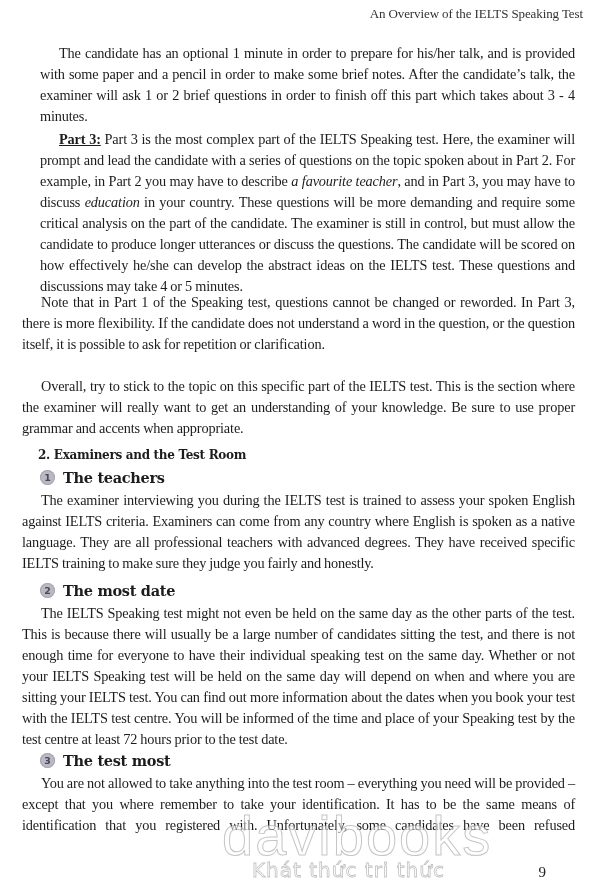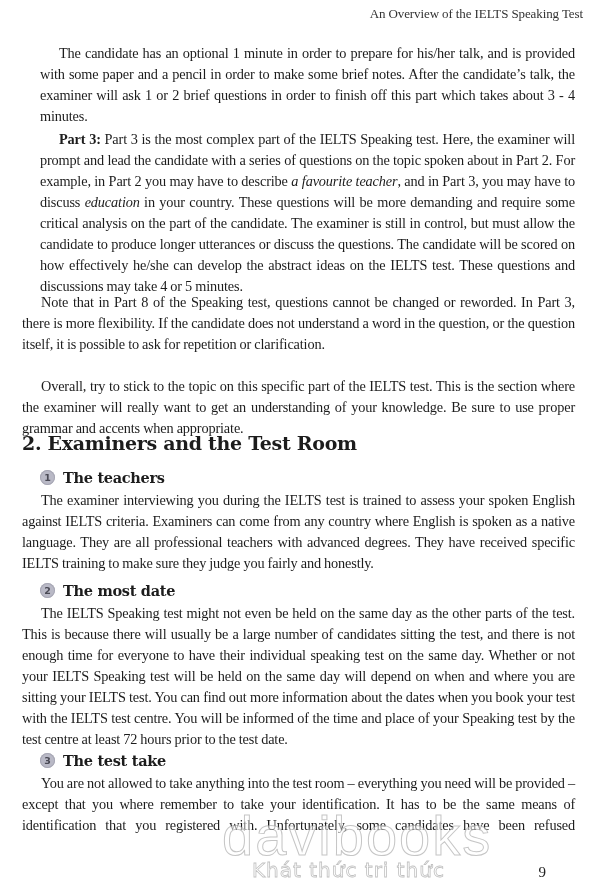--- a/index.html
+++ b/index.html
@@ -29,31 +29,32 @@
     line-height: 21px;
     text-align: justify;
     text-align-last: left;
     margin: 0;
     letter-spacing: -0.15px;
     word-spacing: -0.3px;
   }
   .indent { text-indent: 19px; }
   .part-label {
     font-weight: bold;
+    text-decoration: underline;
   }
   em { }
   .section-heading {
     position: absolute;
     left: 22px;
     top: 432px;
     font-family: "DejaVu Serif", "Liberation Serif", serif;
     font-weight: bold;
-    font-size: 19px;
+    font-size: 12px;
     letter-spacing: -0.3px;
-    margin: 0;
+    margin: 16px;
   }
   .sub-heading {
     position: absolute;
     left: 40px;
     font-family: "DejaVu Serif", "Liberation Serif", serif;
     font-weight: bold;
     font-size: 14.5px;
     letter-spacing: -0.3px;
     margin: 0;
     display: flex;
@@ -120,41 +121,41 @@
 <body>
 
 <div class="running-header">An Overview of the IELTS Speaking Test</div>
 
 <p class="para indent" style="left:40px; top:43px; width:535px;">The candidate has an optional 1 minute in order to prepare for his/her talk, and is provided with some paper and a pencil in order to make some brief notes. After the candidate’s talk, the examiner will ask 1 or 2 brief questions in order to finish off this part which takes about 3 - 4 minutes.</p>
 
 <p class="para indent" style="left:40px; top:129px; width:535px;">
   <span class="part-label">Part 3:</span><span> Part 3 is the most complex part of the IELTS Speaking test. Here, the examiner will prompt and lead the candidate with a series of questions on the topic spoken about in Part 2. For example, in Part 2 you may have to describe </span><em>a favourite teacher</em><span>, and in Part 3, you may have to discuss </span><em>education</em><span> in your country. These questions will be more demanding and require some critical analysis on the part of the candidate. The examiner is still in control, but must allow the candidate to produce longer utterances or discuss the questions. The candidate will be scored on how effectively he/she can develop the abstract ideas on the IELTS test. These questions and discussions may take 4 or 5 minutes.</span>
 </p>
 
-<p class="para indent" style="left:22px; top:292px; width:553px;">Note that in Part 8 of the Speaking test, questions cannot be changed or reworded. In Part 3, there is more flexibility. If the candidate does not understand a word in the question, or the question itself, it is possible to ask for repetition or clarification.</p>
+<p class="para indent" style="left:22px; top:292px; width:553px;">Note that in Part 1 of the Speaking test, questions cannot be changed or reworded. In Part 3, there is more flexibility. If the candidate does not understand a word in the question, or the question itself, it is possible to ask for repetition or clarification.</p>
 
 <p class="para indent" style="left:22px; top:376px; width:553px;">Overall, try to stick to the topic on this specific part of the IELTS test. This is the section where the examiner will really want to get an understanding of your knowledge. Be sure to use proper grammar and accents when appropriate.</p>
 
 <h2 class="section-heading">2. Examiners and the Test Room</h2>
 
 <h3 class="sub-heading" style="top:469px;">
   <span class="num-badge">1</span>
   <span>The teachers</span>
 </h3>
 <p class="para indent" style="left:22px; top:490px; width:553px;">The examiner interviewing you during the IELTS test is trained to assess your spoken English against IELTS criteria. Examiners can come from any country where English is spoken as a native language. They are all professional teachers with advanced degrees. They have received specific IELTS training to make sure they judge you fairly and honestly.</p>
 
 <h3 class="sub-heading" style="top:582px;">
   <span class="num-badge">2</span>
   <span>The most date</span>
 </h3>
 <p class="para indent" style="left:22px; top:603px; width:553px;">The IELTS Speaking test might not even be held on the same day as the other parts of the test. This is because there will usually be a large number of candidates sitting the test, and there is not enough time for everyone to have their individual speaking test on the same day. Whether or not your IELTS Speaking test will be held on the same day will depend on when and where you are sitting your IELTS test. You can find out more information about the dates when you book your test with the IELTS test centre. You will be informed of the time and place of your Speaking test by the test centre at least 72 hours prior to the test date.</p>
 
 <h3 class="sub-heading" style="top:752px;">
   <span class="num-badge">3</span>
-  <span>The test take</span>
+  <span>The test most</span>
 </h3>
 <p class="para indent" style="left:22px; top:773px; width:553px; text-align-last: justify;">You are not allowed to take anything into the test room – everything you need will be provided – except that you where remember to take your identification. It has to be the same means of identification that you registered with. Unfortunately, some candidates have been refused</p>
 
 <div class="watermark-logo">davibooks</div>
 <div class="watermark-slogan">Khát thức tri thức</div>
 
 <div class="footer-url">www.nhantriviet.com</div>
 <div class="page-number">9</div>
 
 </body></html>

